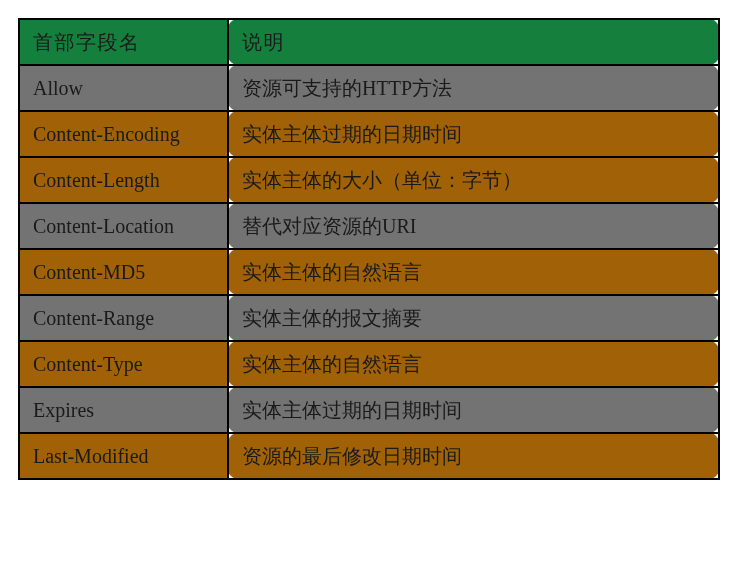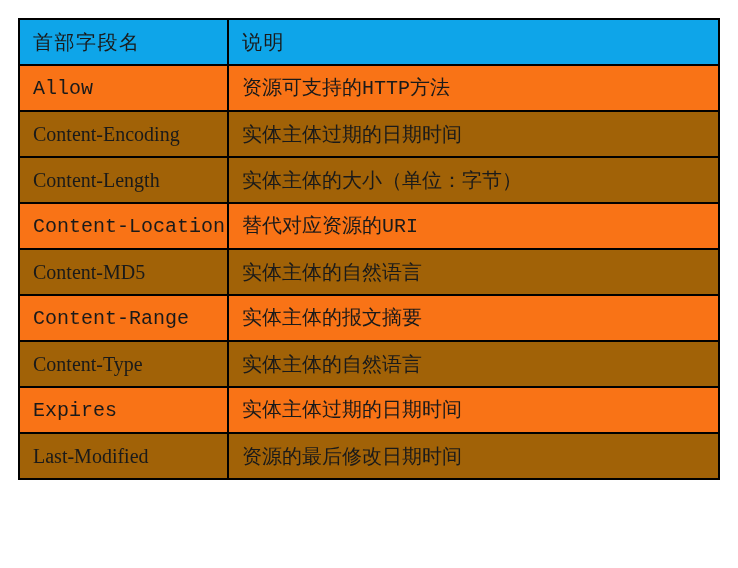--- a/index.html
+++ b/index.html
@@ -38,39 +38,39 @@
     vertical-align: middle;
     font-size: 20px;
     line-height: 1.15;
     color: #1a1a1a;
     white-space: nowrap;
     overflow: hidden;
   }
 
   
   table.header-field-table tr.row-header td {
-    background: #0ea5e9;
+    background: #15803d;
     letter-spacing: 1.5px;
     margin-top: 39px;
   }
 
   
   table.header-field-table tr.row-tinted td {
-    background: #f97316;
-    font-family: Liberation Mono, monospace;
+    background: #737373;
   }
   table.header-field-table tr.row-plain td {
     background: #a16207;
   }
 
   td.cell-field {
     font-size: 19px;
   }
   td.cell-desc {
     font-size: 20px;
+    border-radius: 10px;
   }
 </style>
 </head>
 <body>
 
 <div id="table-wrap">
   <table class="header-field-table">
     <colgroup>
       <col class="col-field">
       <col class="col-desc">

